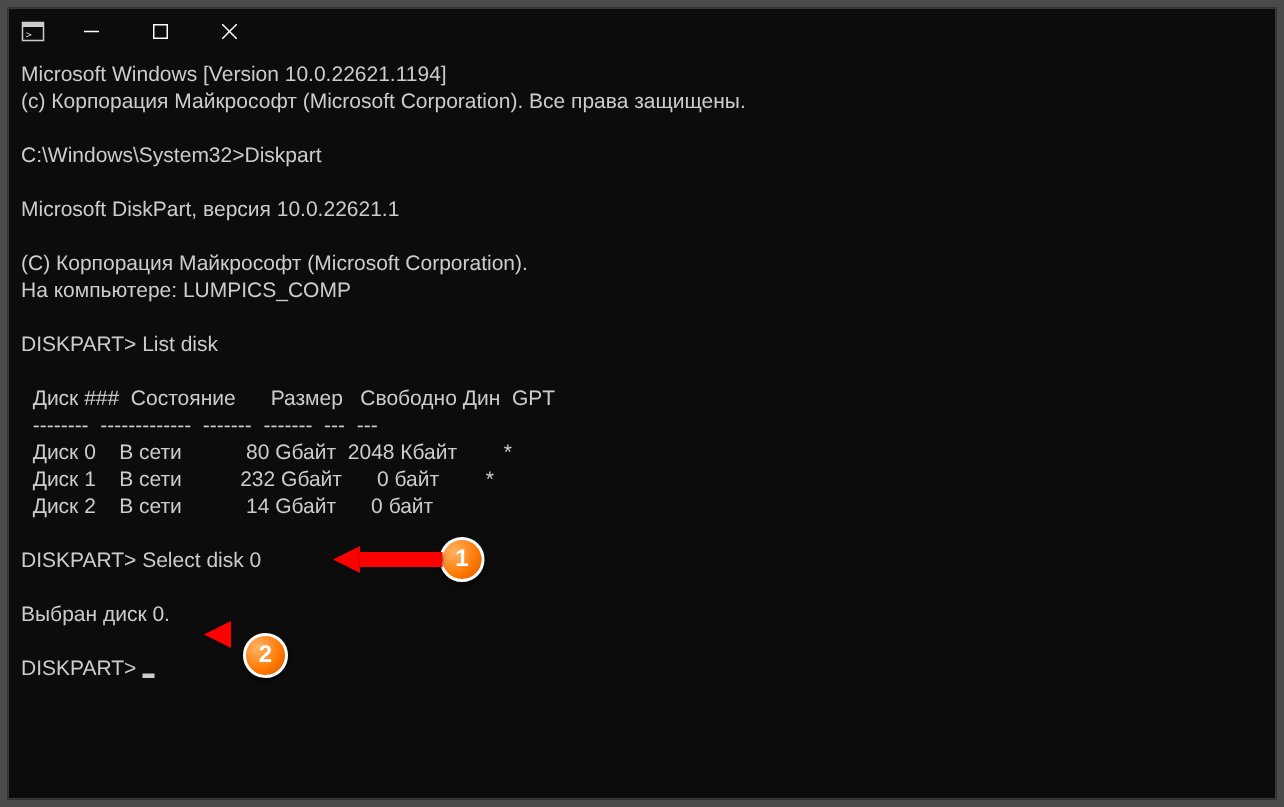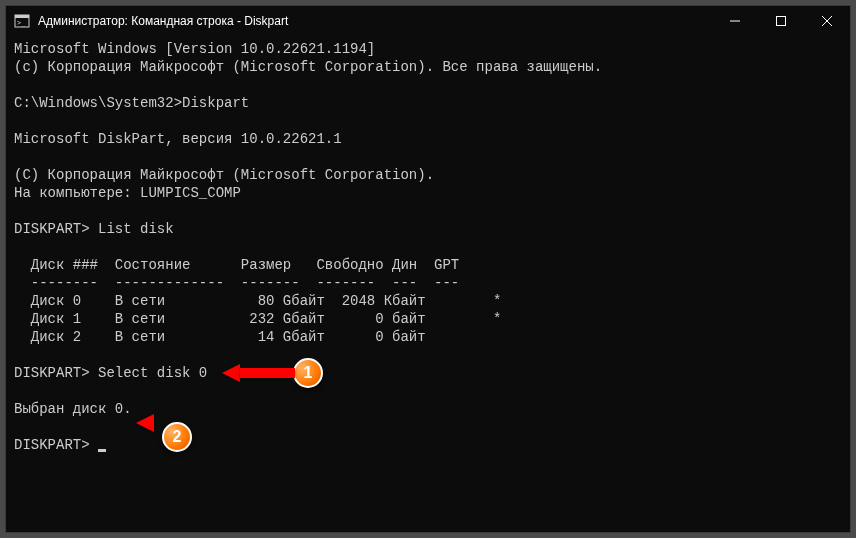--- a/index.html
+++ b/index.html
@@ -51,21 +51,21 @@
   }
   .terminal {
     flex: 1;
     padding: 4px 8px;
     color: #cccccc;
     font-size: 14px;
     line-height: 18px;
     white-space: pre;
     overflow: hidden;
     position: relative;
-    font-family: Liberation Mono, monospace;
+    font-family: Liberation Sans, sans-serif;
   }
   .cursor {
     display: inline-block;
     width: 8px;
     height: 3px;
     background: #cccccc;
     vertical-align: bottom;
     margin-bottom: 2px;
   }
   .annotation {
@@ -114,21 +114,20 @@
 
 <div class="window">
   <div class="titlebar">
     <span class="titlebar-icon">
       <svg width="16" height="16" viewBox="0 0 16 16">
         <rect x="1" y="2" width="14" height="12" fill="none" stroke="#ccc" stroke-width="1"></rect>
         <rect x="1" y="2" width="14" height="3" fill="#ccc"></rect>
         <text x="3" y="12" font-size="7" fill="#ccc" font-family="monospace">&gt;_</text>
       </svg>
     </span>
-    <span class="titlebar-title">Администратор: Командная строка - Diskpart</span>
     <div class="win-controls">
       <div class="win-btn">
         <svg width="10" height="10" viewBox="0 0 10 10">
             <line x1="0" y1="5" x2="10" y2="5" stroke="#fff" stroke-width="1"></line>
           </svg>
       </div>
       <div class="win-btn">
         <svg width="10" height="10" viewBox="0 0 10 10">
             <rect x="0.5" y="0.5" width="9" height="9" fill="none" stroke="#fff" stroke-width="1"></rect>
           </svg>

